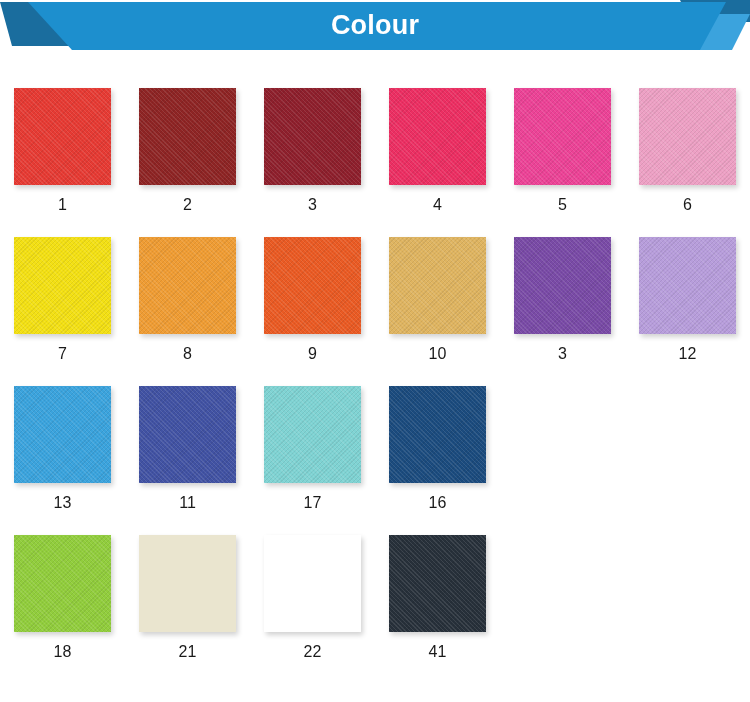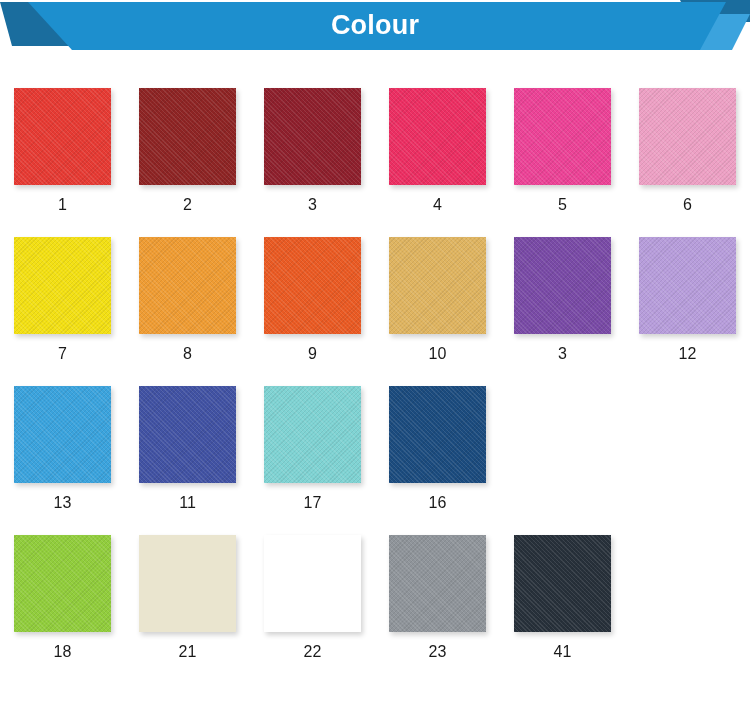--- a/index.html
+++ b/index.html
@@ -239,24 +239,18 @@
         <div class="swatch-label">21</div>
       </div>
       <div class="swatch-cell">
         <div class="swatch-chip-wrap">
           <div class="swatch-chip flat" style="background-color: rgb(255, 255, 255);"></div>
         </div>
         <div class="swatch-label">22</div>
       </div>
       <div class="swatch-cell">
         <div class="swatch-chip-wrap">
-          <div class="swatch-chip" style="background-color: rgb(143, 148, 154);"></div>
-        </div>
-        <div class="swatch-label">23</div>
-      </div>
-      <div class="swatch-cell">
-        <div class="swatch-chip-wrap">
           <div class="swatch-chip" style="background-color: rgb(39, 48, 58);"></div>
         </div>
         <div class="swatch-label">41</div>
       </div>
     </div>
   </div>
 
 </body></html>

